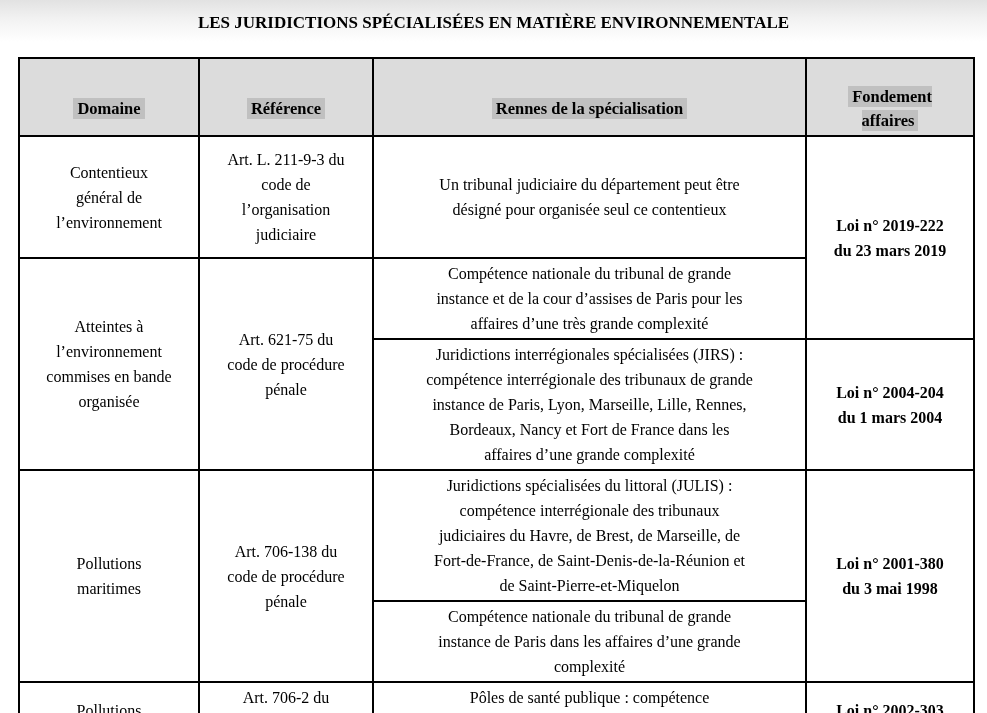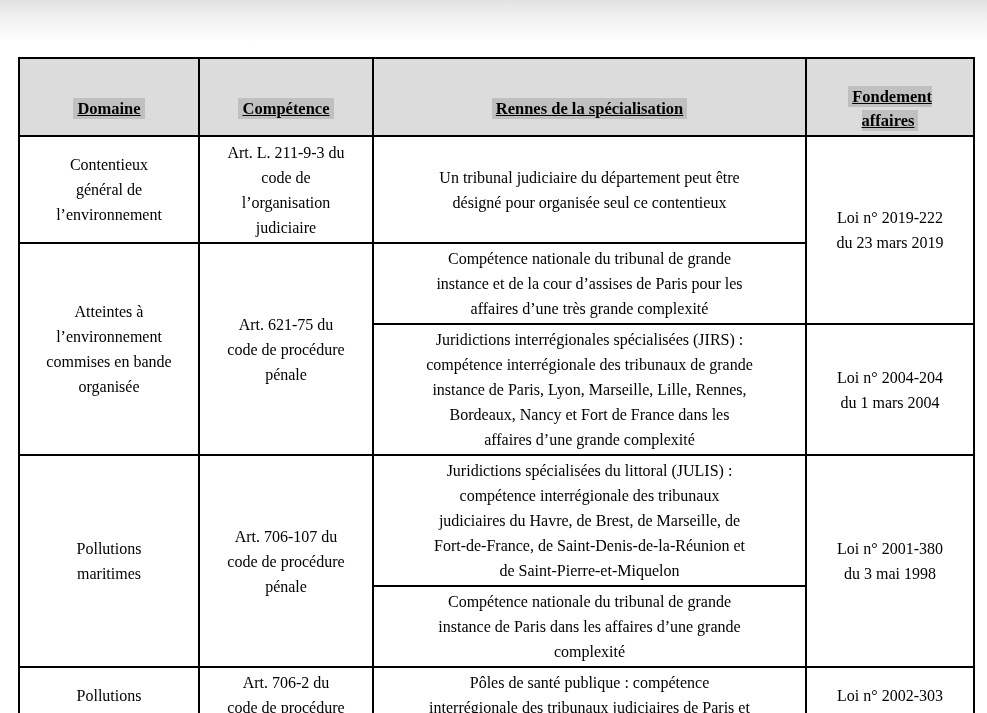--- a/index.html
+++ b/index.html
@@ -57,51 +57,52 @@
   table.juris th {
     background: #dcdcdc;
     font-weight: bold;
     font-size: 16.5px;
     line-height: 24px;
   }
   th .hl {
     background: #c0c0c0;
     padding: 1px 4px;
   }
-  td.col-fondement { line-height: 26px; }
-  tr.h-head { height: 56px; text-decoration: underline; }
-  tr.h-r1 { height: 107px; margin-top: 19px; }
+  td.col-fondement { line-height: 26px; font-weight: bold; }
+  tr.h-head { height: 56px; }
+  tr.h-r1 { height: 122px; margin-top: 19px; }
   tr.h-r2 { height: 80px; }
   tr.h-r3 { height: 126px; }
   tr.h-r4 { height: 124px; }
   tr.h-r5 { height: 80px; }
   tr.h-r6 { height: 73px; }
 </style>
 </head>
 <body>
 
 <div class="page">
   <div class="top-shade"></div>
 
+  <div class="doc-title">LES JURIDICTIONS SPÉCIALISÉES EN MATIÈRE ENVIRONNEMENTALE</div>
 
   <table class="juris">
     <colgroup>
       <col style="width:180px">
       <col style="width:174px">
       <col style="width:433px">
       <col style="width:168px">
     </colgroup>
 
     <tbody>
         <tr class="h-head">
       <th>
         <span class="hl">Domaine</span>
       </th>
       <th>
-        <span class="hl">Compétence</span>
+        <span class="hl">Référence</span>
       </th>
       <th>
         <span class="hl">Rennes de la spécialisation</span>
       </th>
       <th>
         <span class="hl">Fondement
 affaires</span>
       </th>
     </tr>
 
@@ -138,21 +139,21 @@
 instance de Paris, Lyon, Marseille, Lille, Rennes,
 Bordeaux, Nancy et Fort de France dans les
 affaires d’une grande complexité</td>
       <td class="col-fondement">Loi n° 2004-204
 du 1 mars 2004</td>
     </tr>
 
     <tr class="h-r4">
       <td class="col-domaine" rowspan="2">Pollutions
 maritimes</td>
-      <td class="col-reference" rowspan="2">Art. 706-107 du
+      <td class="col-reference" rowspan="2">Art. 706-138 du
 code de procédure
 pénale</td>
       <td class="col-nature">Juridictions spécialisées du littoral (JULIS) :
 compétence interrégionale des tribunaux
 judiciaires du Havre, de Brest, de Marseille, de
 Fort-de-France, de Saint-Denis-de-la-Réunion et
 de Saint-Pierre-et-Miquelon</td>
       <td class="col-fondement" rowspan="2">Loi n° 2001-380
 du 3 mai 1998</td>
     </tr>

